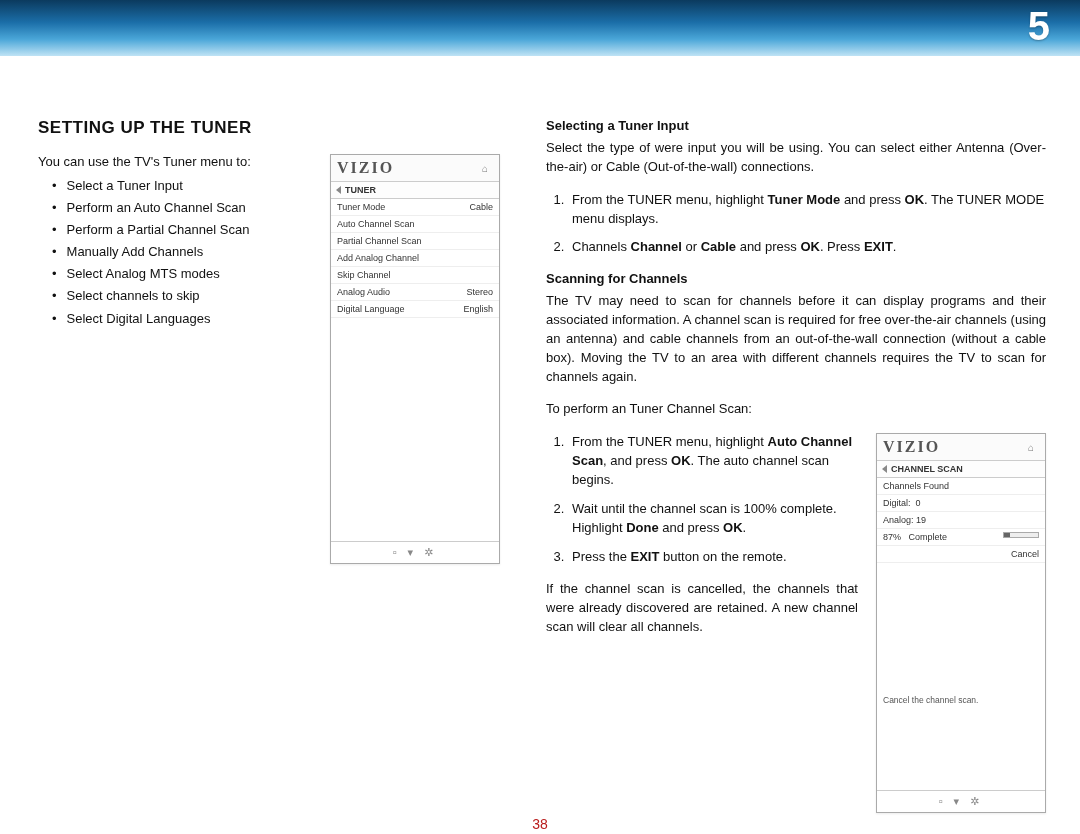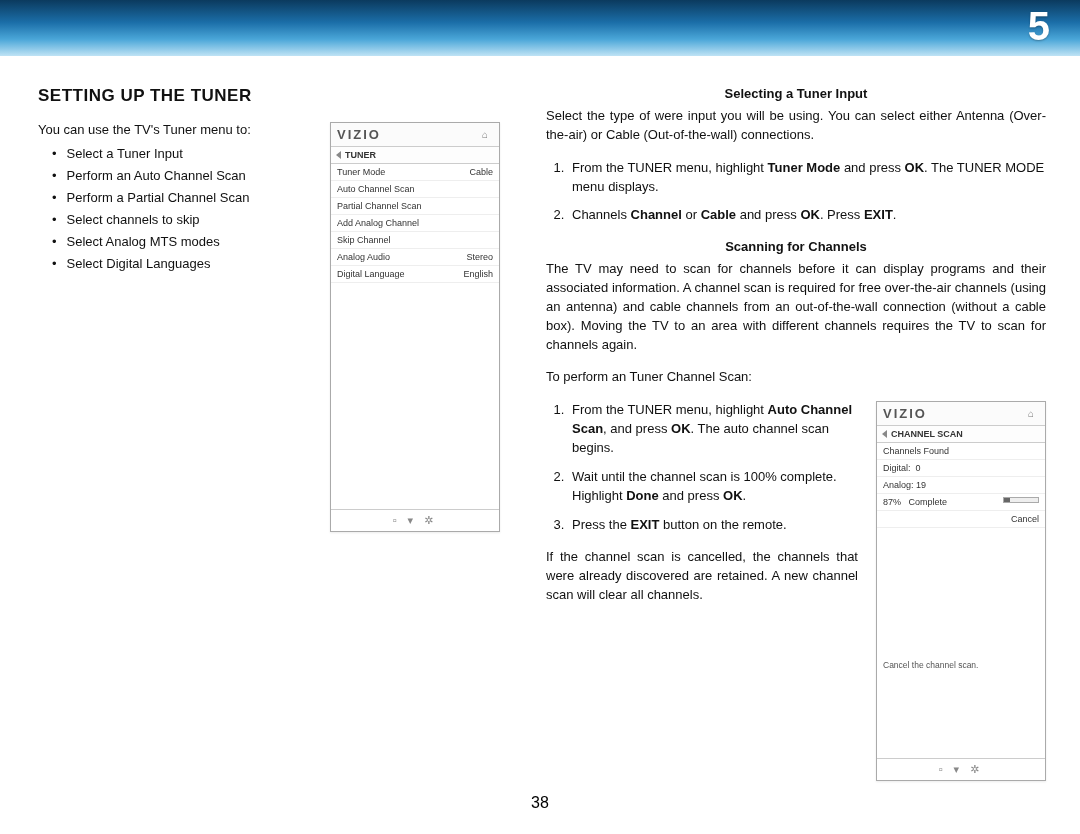--- a/index.html
+++ b/index.html
@@ -24,20 +24,21 @@
     top: 4px;
     color: #fff;
     font-size: 40px;
     font-weight: bold;
     text-shadow: 0 1px 2px rgba(0,0,0,0.3);
   }
   .page {
     display: flex;
     padding: 30px 30px 10px 38px;
     gap: 38px;
+    margin-top: 32px;
   }
   .col-left { width: 470px; }
   .col-right { width: 500px; }
   h1.section {
     font-size: 17px;
     font-weight: bold;
     letter-spacing: 0.5px;
     margin-bottom: 16px;
   }
   .intro { margin-bottom: 6px; }
@@ -48,21 +49,20 @@
   ul.bullets li::before {
     content: "•";
     margin-right: 10px;
     margin-left: 6px;
   }
   ul.bullets li { line-height: 1.7; }
   .subhead {
     font-weight: bold;
     font-size: 13px;
     margin-bottom: 6px;
-    text-align: center;
   }
   .para { line-height: 1.45; margin-bottom: 14px; }
   .para.just { text-align: justify; }
   ol.steps {
     margin-left: 22px;
     margin-bottom: 14px;
   }
   ol.steps li {
     line-height: 1.45;
     margin-bottom: 10px;
@@ -88,22 +88,22 @@
   .tv-panel.tall2 { height: 380px; }
   .tv-header {
     display: flex;
     align-items: center;
     justify-content: space-between;
     padding: 4px 6px;
     border-bottom: 1px solid #ccc;
     background: #fbfbfb;
   }
   .brand {
-    font-family: Liberation Sans, sans-serif;
-    font-size: 13px;
+    font-family: Liberation Serif, serif;
+    font-size: 16px;
     font-weight: bold;
     letter-spacing: 2px;
     color: #555;
   }
   .home-icon {
     width: 11px; height: 11px;
     display: inline-block;
     font-size: 10px; color:#777;
   }
   .tv-crumb {
@@ -146,25 +146,25 @@
   }
   .progress {
     display:inline-block;
     width: 36px; height: 6px;
     border: 1px solid #aaa;
     background: linear-gradient(to right, #666 0%, #666 18%, #eee 18%, #eee 100%);
     vertical-align: middle;
   }
   .page-num {
     position: absolute;
-    bottom: 22px;
+    bottom: 2px;
     left: 50%;
     transform: translateX(-50%);
-    font-size: 16px;
-    color: #000000;
+    font-size: 14px;
+    color: #b91c1c;
   }
   .left-flow { display:flex; gap: 30px; }
   .left-text { width: 262px; }
 </style>
 </head>
 <body>
 
 <div class="top-banner">
   <div class="chapter-num">5</div>
 </div>
@@ -174,22 +174,23 @@
   <div class="col-left">
     <h1 class="section">SETTING UP THE TUNER</h1>
 
     <div class="left-flow">
       <div class="left-text">
         <p class="intro">You can use the TV's Tuner menu to:</p>
         <ul class="bullets">
           <li>Select a Tuner Input</li>
           <li>Perform an Auto Channel Scan</li>
           <li>Perform a Partial Channel Scan</li>
+          <li>Manually Add Channels</li>
+          <li>Select Analog MTS modes</li>
           <li>Select channels to skip</li>
-          <li>Select Analog MTS modes</li>
           <li>Select Digital Languages</li>
         </ul>
       </div>
 
       <div class="tv-panel tall">
         <div class="tv-header">
           <span class="brand">VIZIO</span>
           <span class="home-icon">⌂</span>
         </div>
         <div class="tv-crumb">

